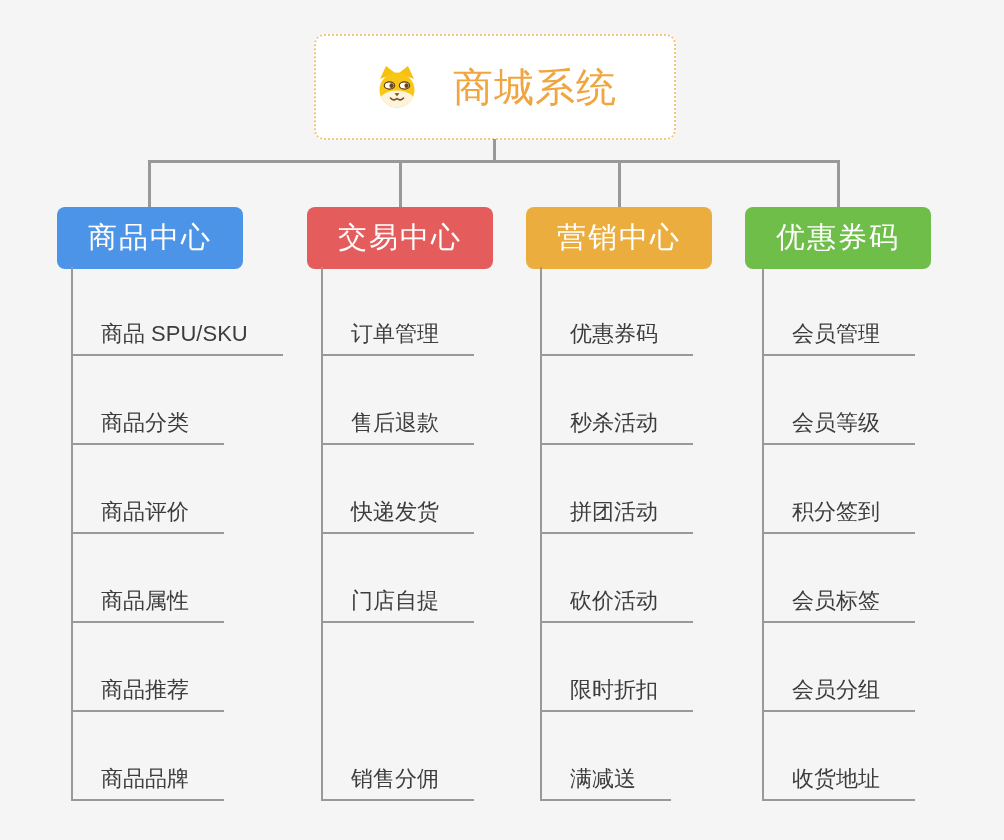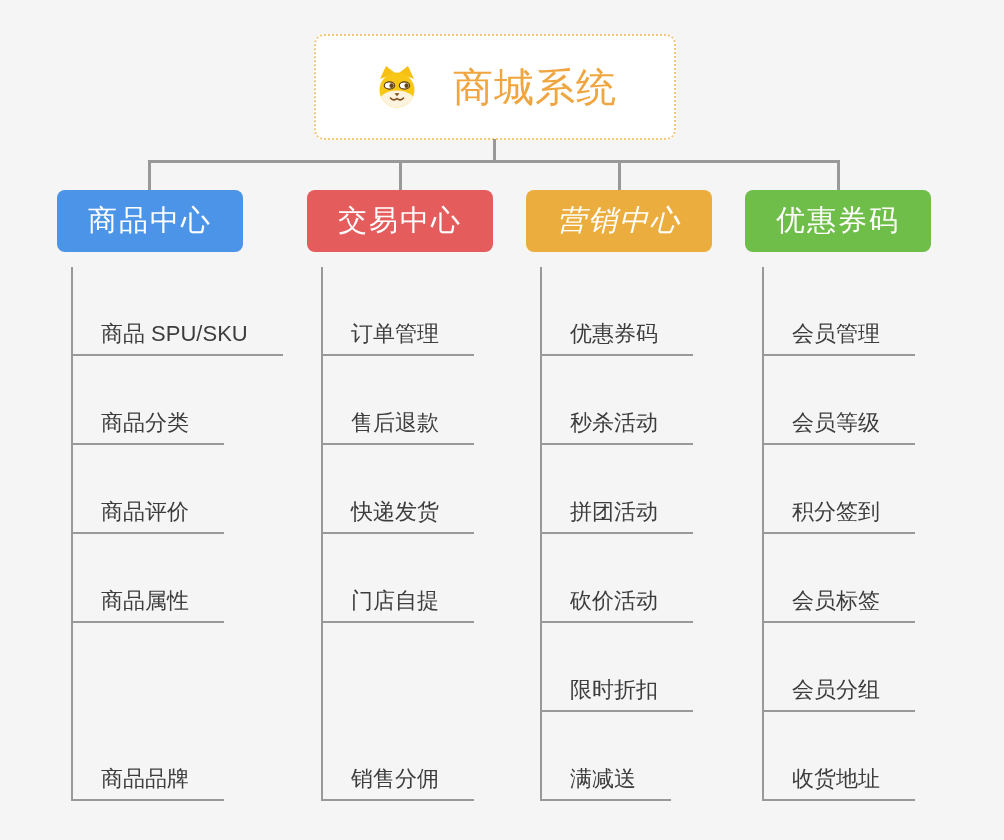--- a/index.html
+++ b/index.html
@@ -42,33 +42,33 @@
   .stub2{left:399px;top:160px;height:48px;}
   .stub3{left:618px;top:160px;height:48px;}
   .stub4{left:837px;top:160px;height:48px;}
   .trunk{width:2px;top:267px;height:534px;background:#999999;position:absolute;}
   .trunk.c1{left:71px;}
   .trunk.c2{left:321px;}
   .trunk.c3{left:540px;}
   .trunk.c4{left:762px;}
   
   .branch-box{
-    position:absolute;top:190px;
+    position:absolute;top:207px;
     width:186px;height:62px;
     border-radius:8px;
     display:flex;align-items:center;justify-content:center;
     color:#ffffff;
     font-size:29px;
     letter-spacing:2px;
     cursor:pointer;
     white-space:nowrap;
   }
   .branch-box.b1{left:57px;}
   .branch-box.b2{left:307px;}
-  .branch-box.b3{left:526px;font-style:italic;}
+  .branch-box.b3{left:526px;}
   .branch-box.b4{left:745px;}
   
   .sub-item{
     position:absolute;
     font-size:22px;
     line-height:26px;
     color:#3d3d3d;
     padding:0 35px 7px 30px;
     border-bottom:2px solid #999999;
     white-space:nowrap;
@@ -125,20 +125,21 @@
 
   <div class="trunk c1"></div>
   <div class="trunk c2"></div>
   <div class="trunk c3"></div>
   <div class="trunk c4"></div>
 
   <div class="sub-item c1 r1">商品 SPU/SKU</div>
   <div class="sub-item c1 r2">商品分类</div>
   <div class="sub-item c1 r3">商品评价</div>
   <div class="sub-item c1 r4">商品属性</div>
+  <div class="sub-item c1 r5">商品推荐</div>
   <div class="sub-item c1 r6">商品品牌</div>
 
   <div class="sub-item c2 r1">订单管理</div>
   <div class="sub-item c2 r2">售后退款</div>
   <div class="sub-item c2 r3">快递发货</div>
   <div class="sub-item c2 r4">门店自提</div>
   <div class="sub-item c2 r6">销售分佣</div>
 
   <div class="sub-item c3 r1">优惠券码</div>
   <div class="sub-item c3 r2">秒杀活动</div>

